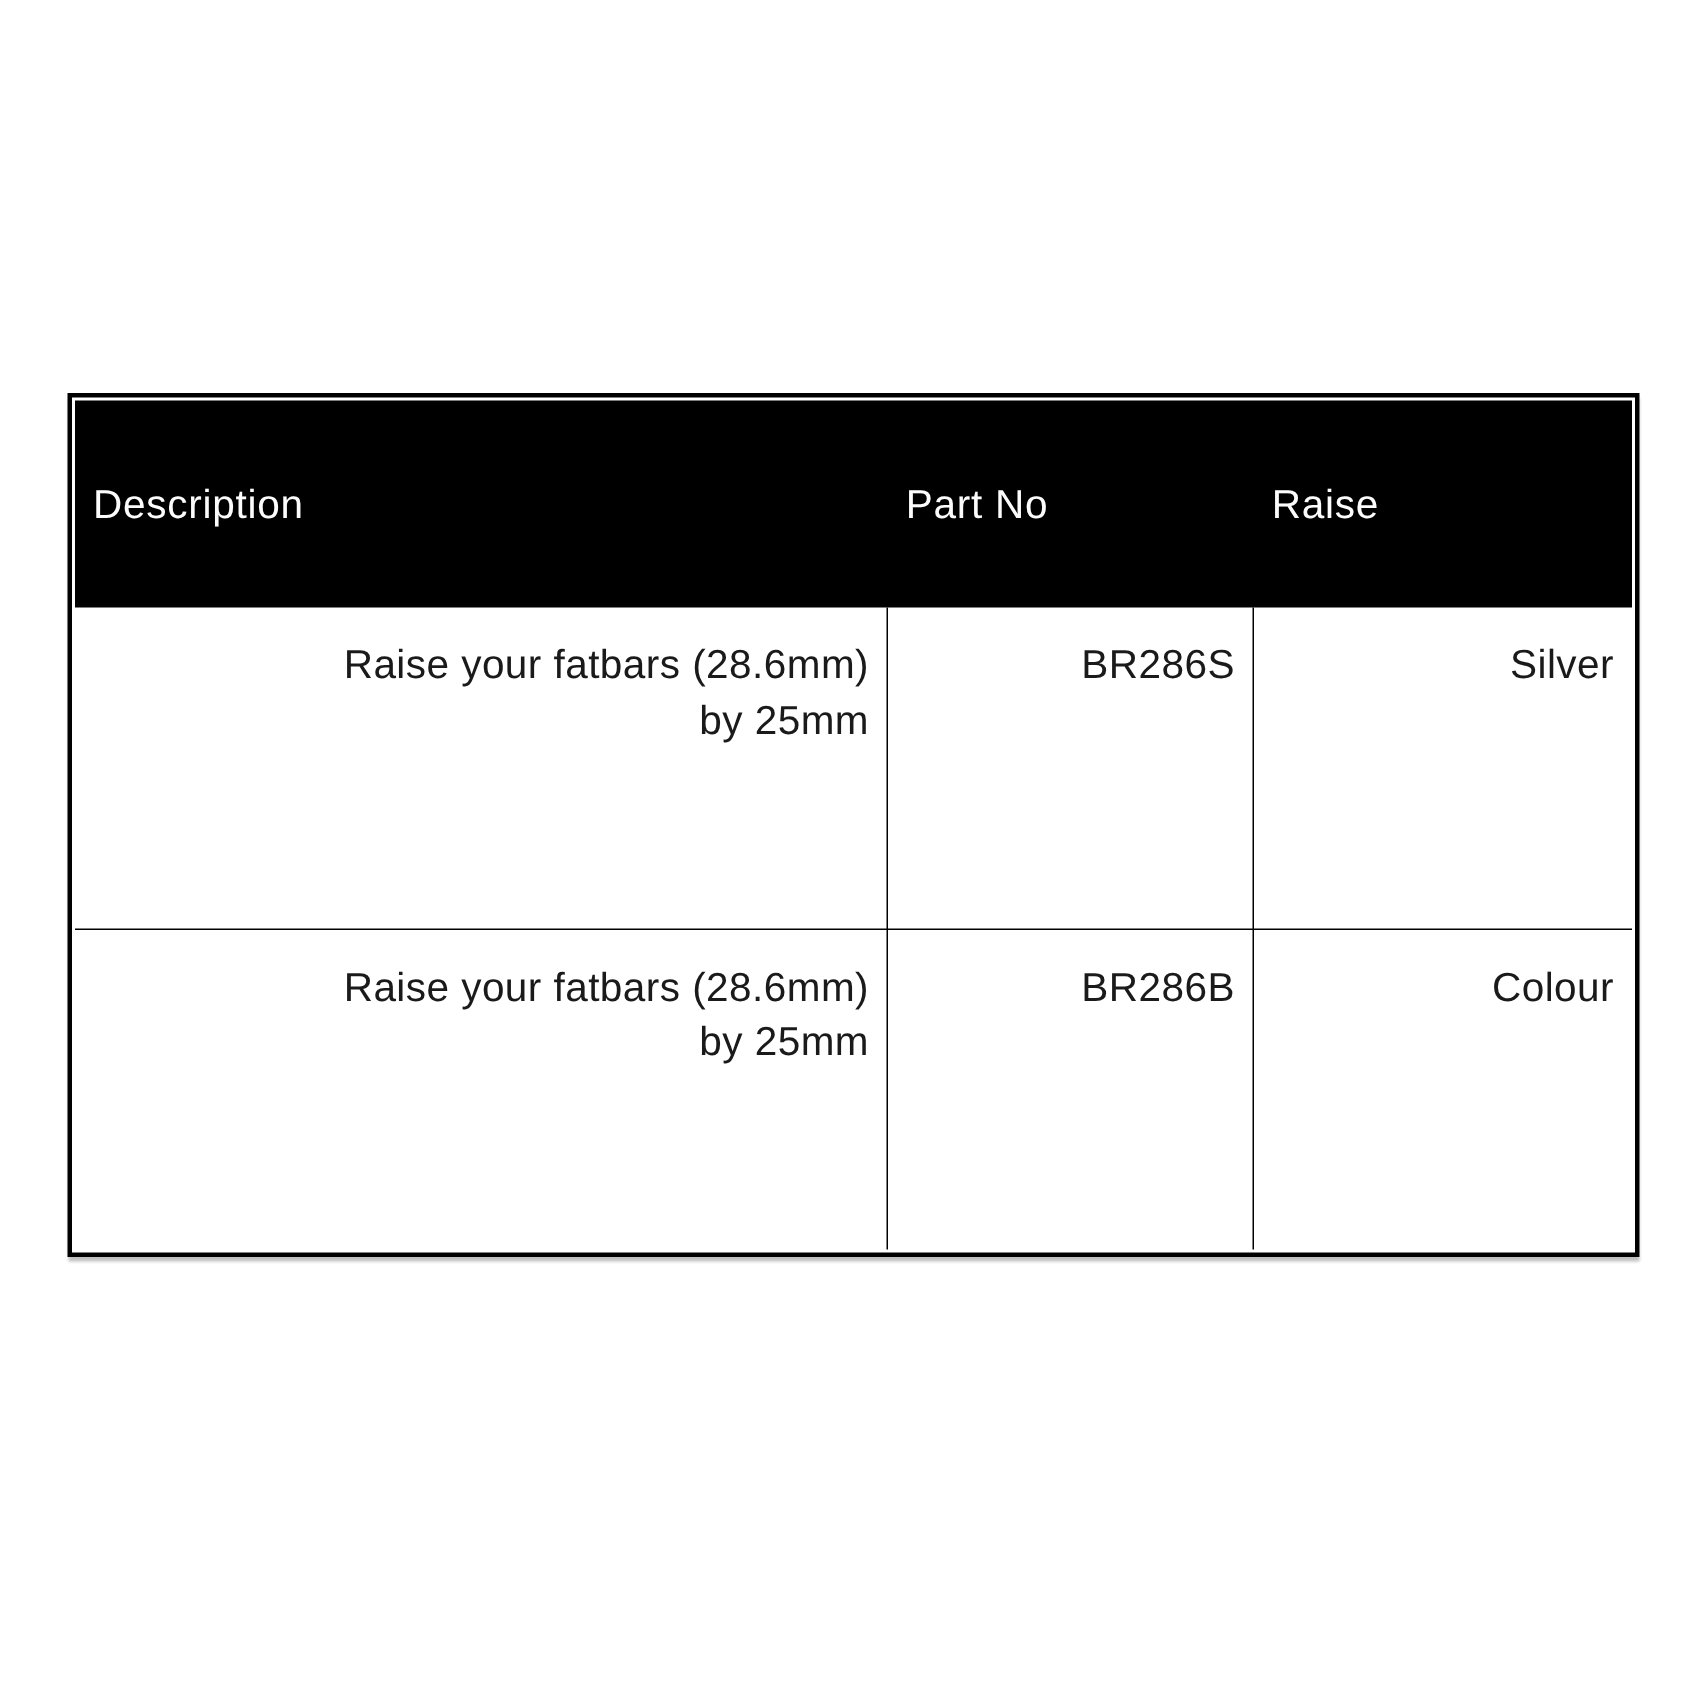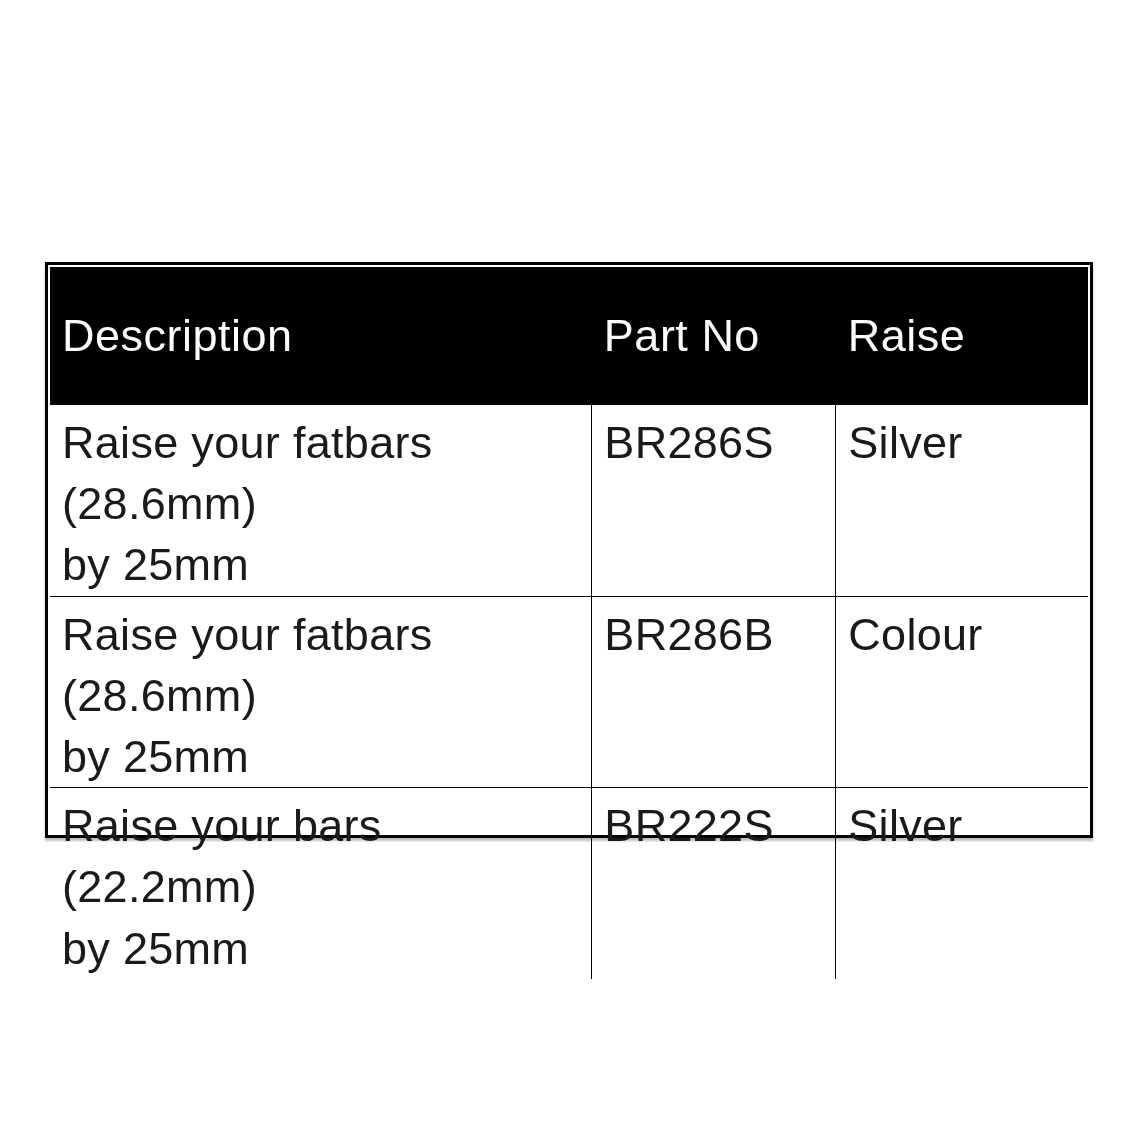--- a/index.html
+++ b/index.html
@@ -28,41 +28,41 @@
     border: 3px solid #000000;
     background: #ffffff;
     padding: 2px;
     box-shadow: 0 3px 2px rgba(0,0,0,0.25);
   }
   table.parts {
     width: 100%;
     height: 100%;
     border-collapse: collapse;
     table-layout: fixed;
-    font-size: 45px;
+    font-size: 27px;
     color: #1a1a1a;
   }
   table.parts col.c-desc { width: 52.2%; }
   table.parts col.c-part { width: 23.5%; }
   table.parts col.c-col  { width: 24.3%; }
   table.parts th {
     background: #000000;
     color: #fcfcfc;
     font-weight: 400;
     text-align: left;
     vertical-align: middle;
     padding: 0 12px;
     height: 138px;
     border: none;
     letter-spacing: 0.5px;
   }
   table.parts td {
     vertical-align: top;
-    text-align: left;
-    padding: 7px 12px 0 12px;
+    text-align: right;
+    padding: 20px 12px 0 12px;
     border: 1.5px solid #000000;
     height: 142px;
     line-height: 1.36;
     letter-spacing: 0.3px;
   }
   table.parts td:first-child { border-left: none; }
   table.parts td:last-child  { border-right: none; margin-top: 44px; }
   table.parts tbody tr:last-child td { border-bottom: none; }
   table.parts tbody tr:first-child td { border-top: none; }
   .multiline { white-space: pre-line; }
@@ -91,22 +91,16 @@
 by 25mm</td>
           <td>BR286S</td>
           <td>Silver</td>
         </tr>
         <tr>
           <td class="multiline">Raise your fatbars (28.6mm)
 by 25mm</td>
           <td>BR286B</td>
           <td>Colour</td>
         </tr>
-        <tr>
-          <td class="multiline">Raise your bars (22.2mm)
-by 25mm</td>
-          <td>BR222S</td>
-          <td>Silver</td>
-        </tr>
       </tbody>
     </table>
   </div>
 </div>
 
 </body></html>

